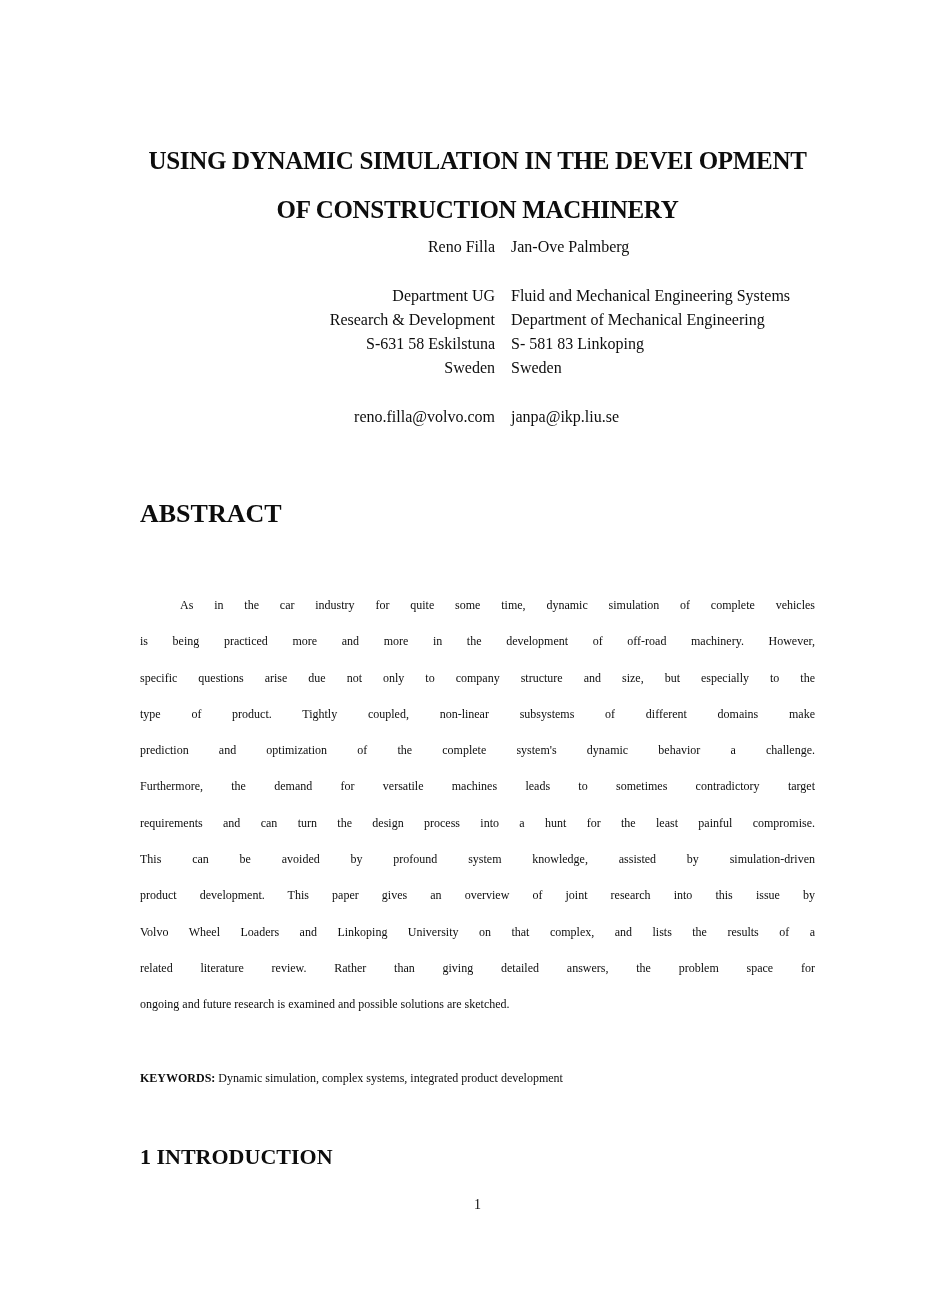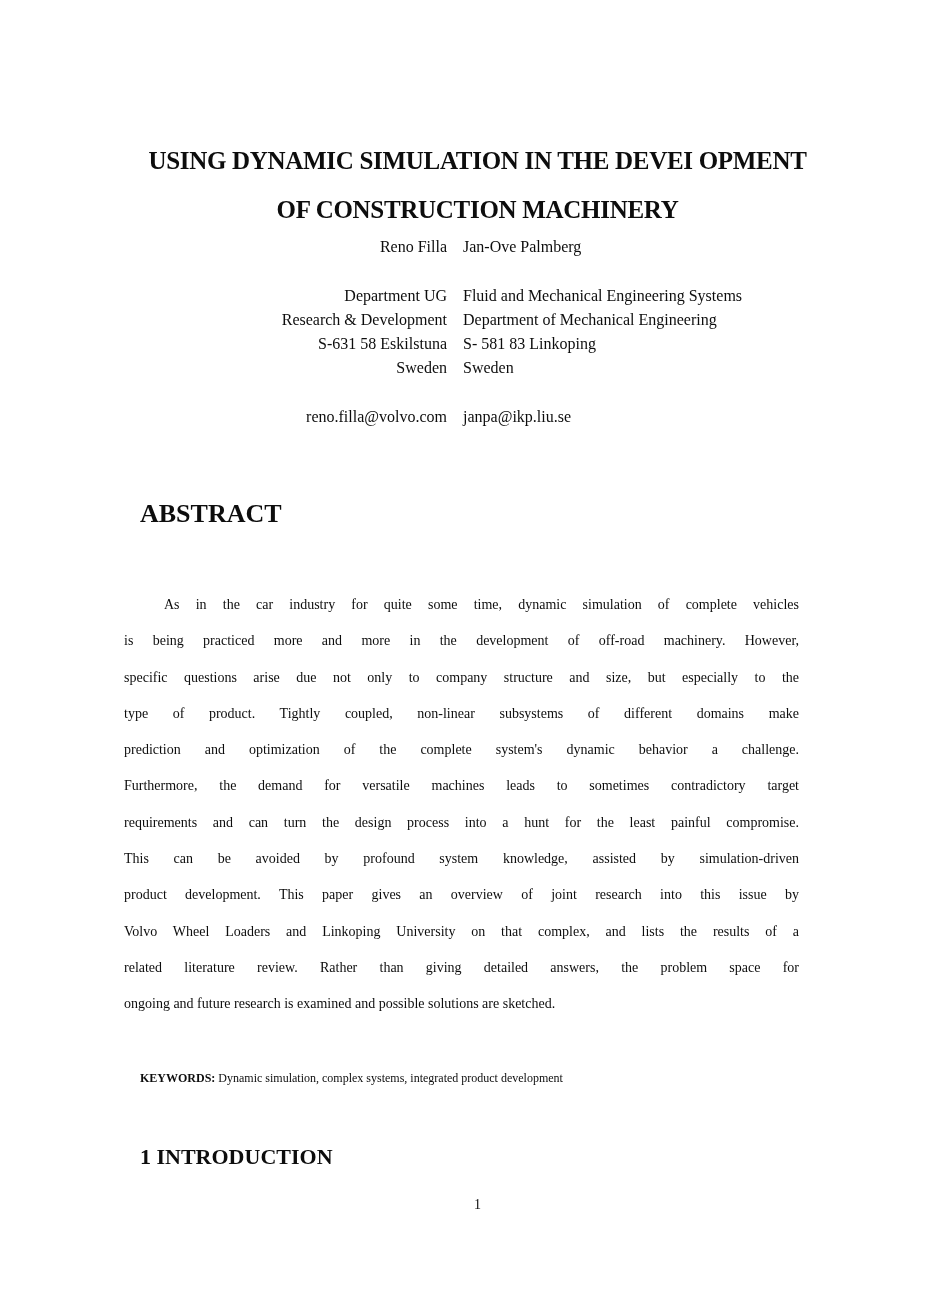--- a/index.html
+++ b/index.html
@@ -13,32 +13,32 @@
     overflow:hidden;
   }
   
   .title-block{
     position:absolute;top:136px;left:140px;width:675px;
     text-align:center;font-weight:bold;font-size:25px;
     line-height:49px;letter-spacing:-0.3px;
   }
   
   .people-block{position:absolute;top:235px;left:0;width:926px;font-size:16px;}
-  .row{display:flex;height:24.3px;line-height:24.3px;}
+  .row{display:flex;height:24.3px;line-height:24.3px;padding-left:48px;}
   .row .cl{width:447px;text-align:right;white-space:nowrap;}
   .row .cr{margin-left:16px;text-align:center;white-space:nowrap;}
   .row.spacer{height:24.3px;}
   
   .abstract-heading{
     position:absolute;top:496px;left:140px;width:675px;
     text-align:left;font-weight:bold;font-size:26px;line-height:36px;
   }
   .abstract-body{
-    position:absolute;top:587px;left:124px;width:675px;
-    font-size:14px;
+    position:absolute;top:587px;left:140px;width:675px;
+    font-size:12px;
   }
   .pline{
     line-height:36.3px;
     text-align:justify;
     text-align-last:justify;
   }
   .pline:first-child{text-indent:40px;}
   .pline:last-child{text-align-last:left;}
   
   .keywords-line{

